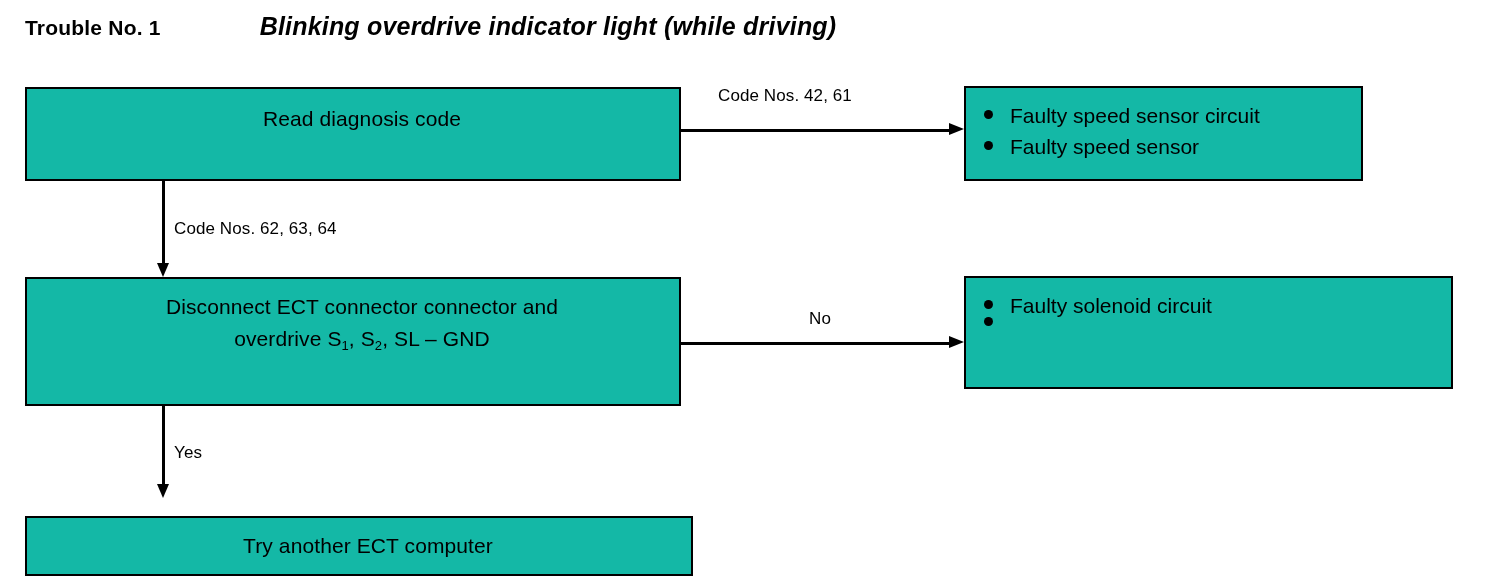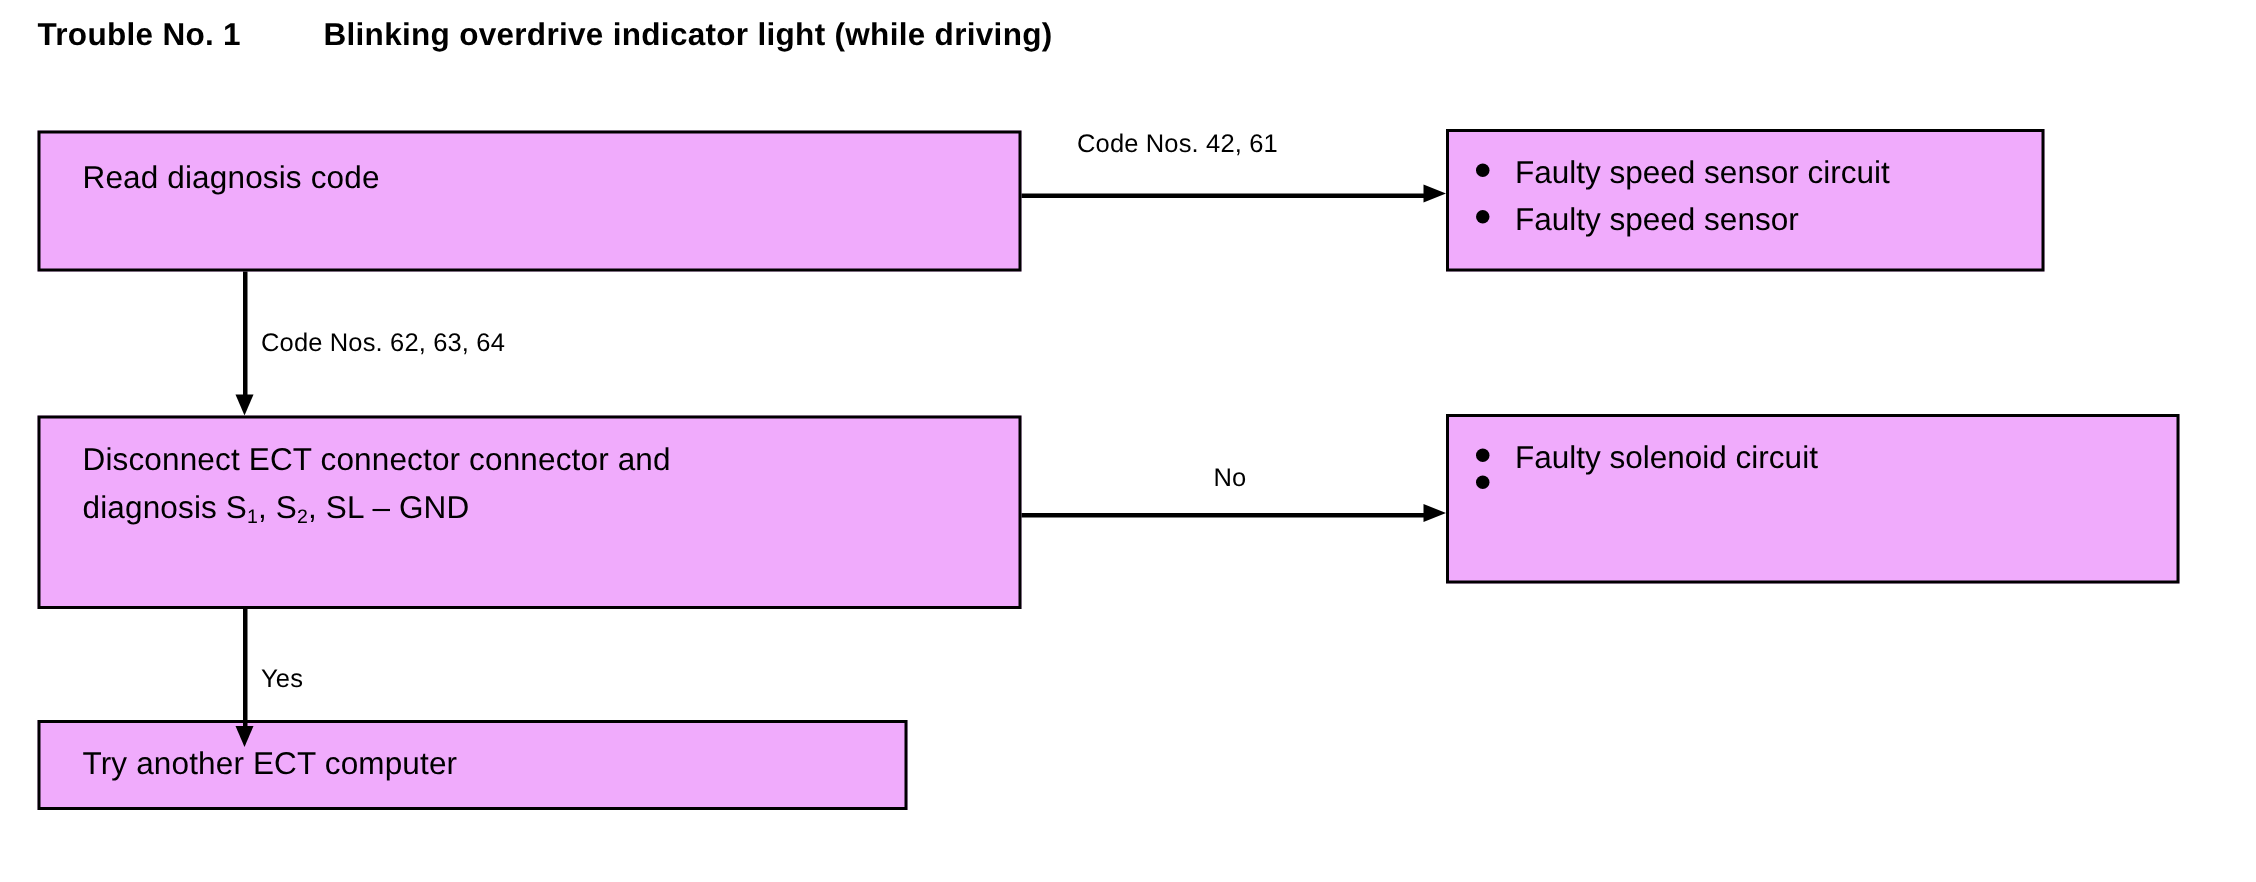--- a/index.html
+++ b/index.html
@@ -30,32 +30,34 @@
     align-items: baseline;
     white-space: nowrap;
     gap: 27px;
   }
   .title-label {
     font-size: 21px;
     font-weight: bold;
     letter-spacing: 0.2px;
   }
   .title-text {
-    font-size: 21px;
+    font-size: 25px;
     font-weight: bold;
-    margin-left: 28px;
+    margin-left: 72px;
     letter-spacing: 0.2px;
+    font-style: italic;
   }
 
   
   .node {
     position: absolute;
     box-sizing: border-box;
     border: 2.5px solid #000000;
-    background: #f0abfc;
+    background: #14b8a6;
+    text-align: center;
   }
   .node-text {
     position: absolute;
     left: 28px;
     top: 14px;
     right: 10px;
     font-size: 21px;
     line-height: 32px;
     letter-spacing: 0.1px;
   }
@@ -146,25 +148,25 @@
 
   <div class="node" style="left:25px; top:87px; width:656px; height:94px;">
     <div class="node-text">
       <span class="ln">Read diagnosis code</span>
     </div>
   </div>
 
   <div class="node" style="left:25px; top:277px; width:656px; height:129px;">
     <div class="node-text" style="top:12px;">
       <span class="ln">Disconnect ECT connector connector and</span>
-      <span class="ln"><span>diagnosis S</span><sub>1</sub><span>, S</span><sub>2</sub><span>, SL </span><span>–</span><span> GND</span></span>
+      <span class="ln"><span>overdrive S</span><sub>1</sub><span>, S</span><sub>2</sub><span>, SL </span><span>–</span><span> GND</span></span>
     </div>
   </div>
 
-  <div class="node" style="left:25px; top:480px; width:580px; height:60px;">
+  <div class="node" style="left:25px; top:516px; width:668px; height:60px;">
     <div class="node-text" style="top:12px;">
       <span class="ln">Try another ECT computer</span>
     </div>
   </div>
 
   <div class="node" style="left:964px; top:86px; width:399px; height:95px;">
     <ul class="bullets">
       <li>
         <span class="dot"></span>
         <span>Faulty speed sensor circuit</span>

